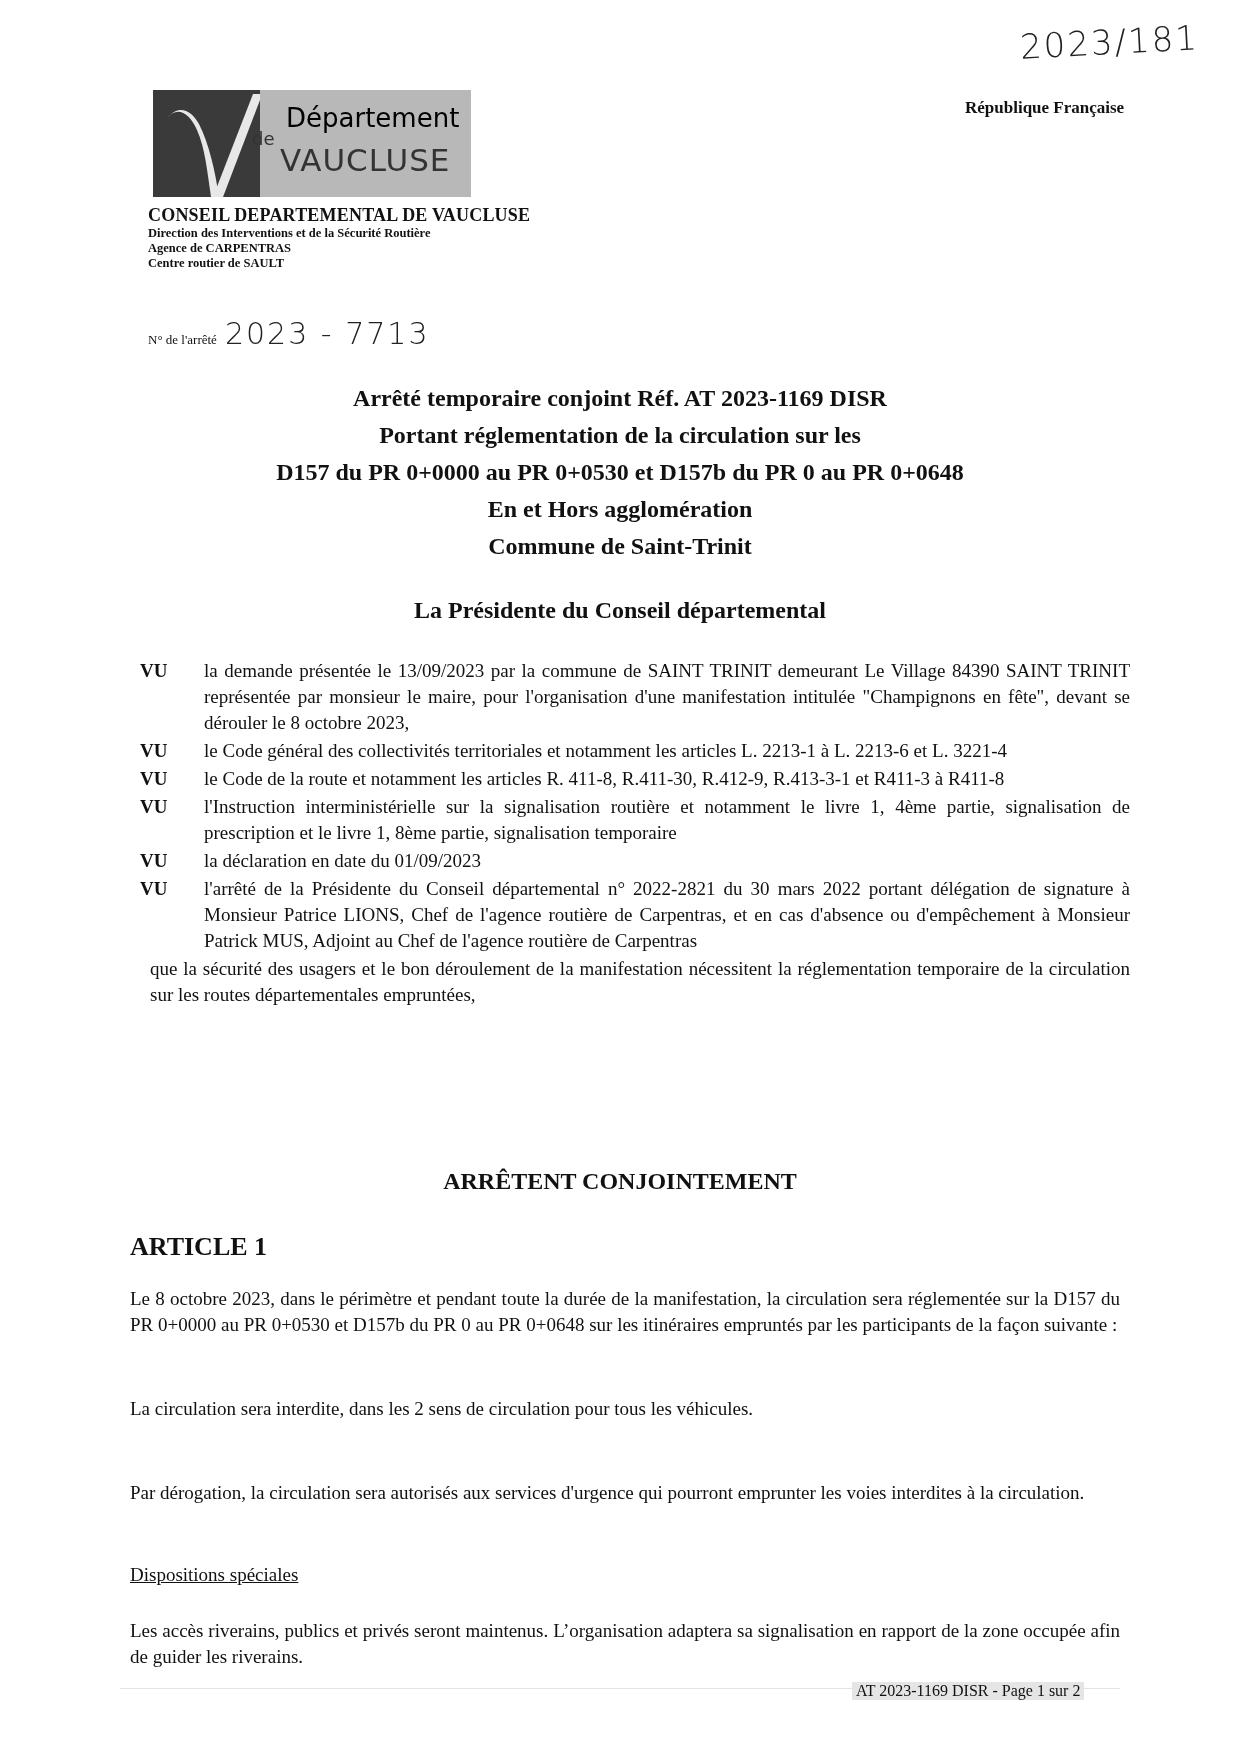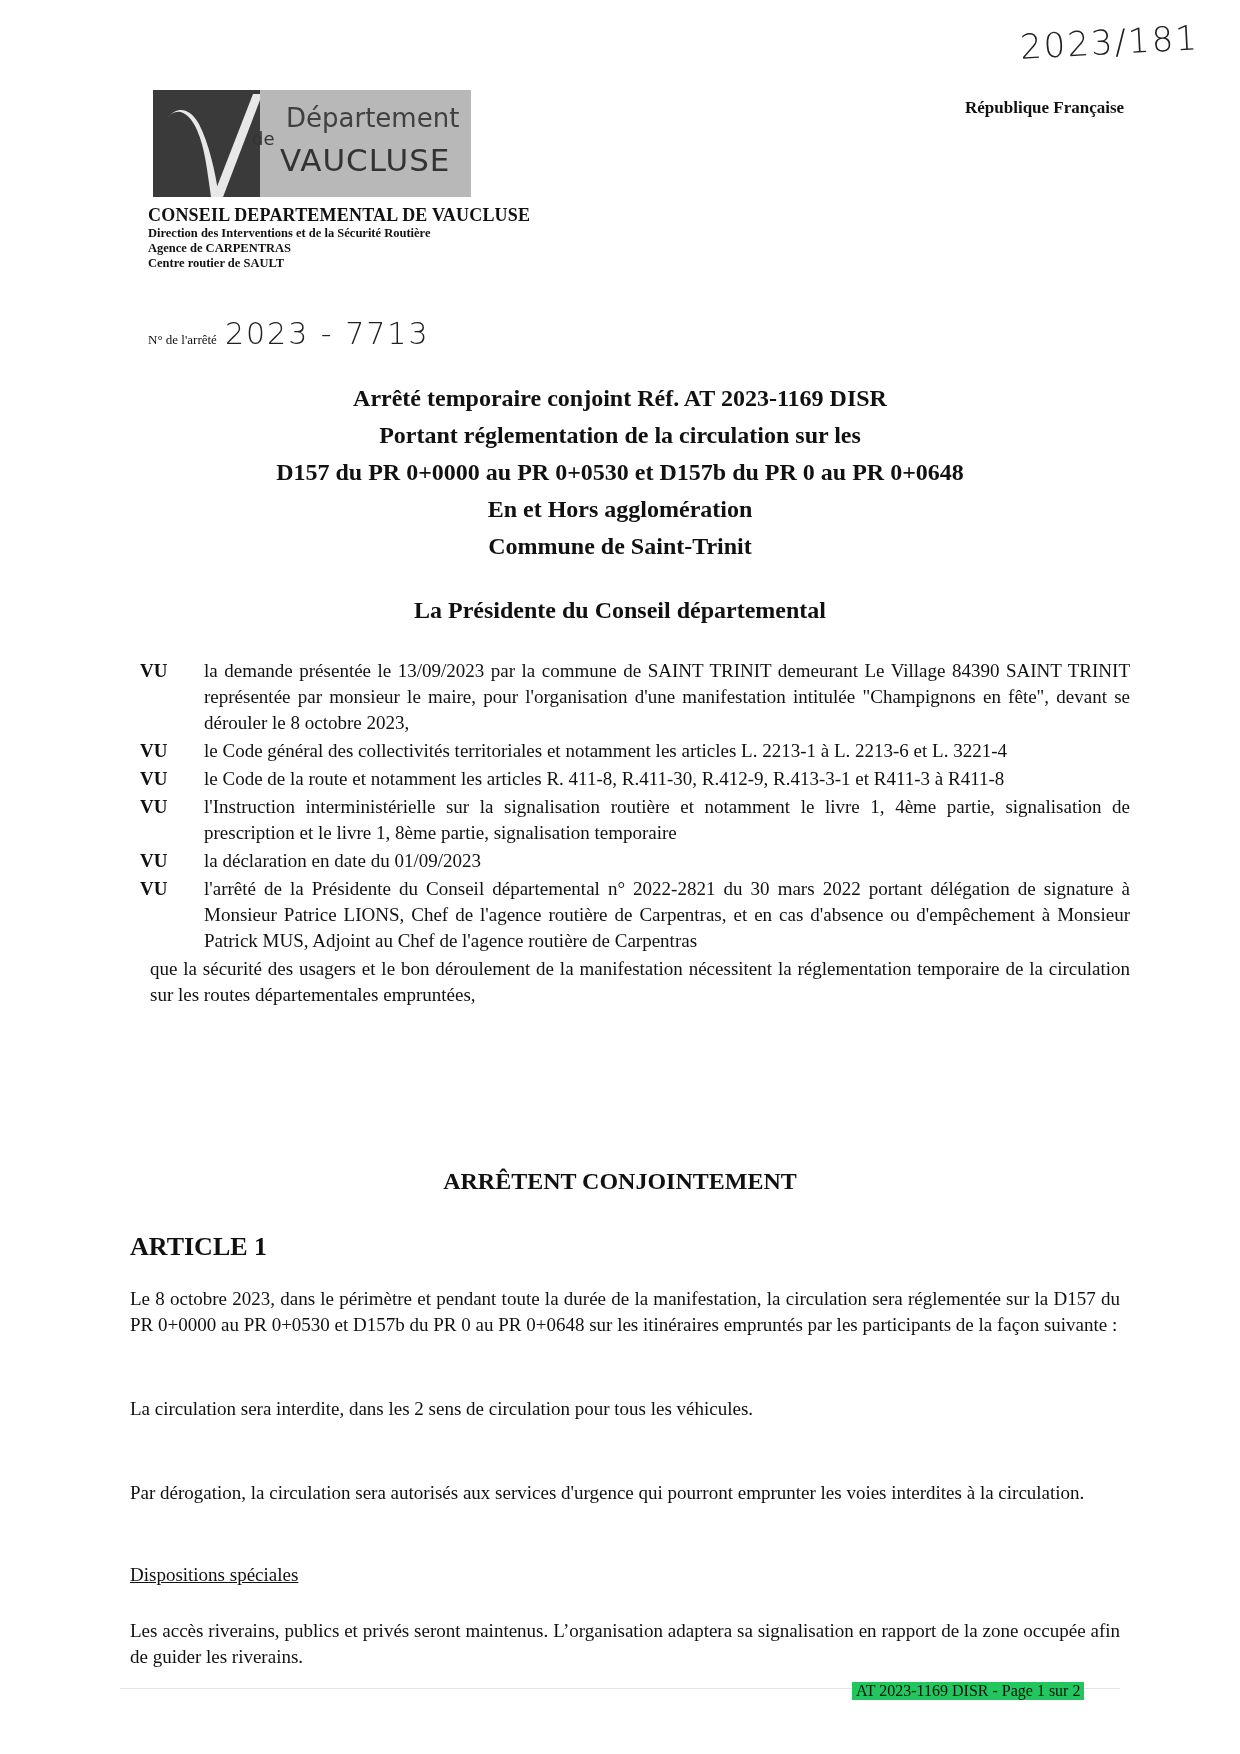--- a/index.html
+++ b/index.html
@@ -10,21 +10,21 @@
     .abs { position: absolute; }
     .hand { font-family: "DejaVu Sans", sans-serif; font-weight: 300; color: #222; letter-spacing: 2px; }
 
     .stamp { top: 22px; left: 1020px; font-size: 34px; transform: rotate(-3deg); }
     .republique { top: 98px; left: 965px; font-size: 17px; font-weight: bold; }
 
     .logo { top: 90px; left: 153px; width: 318px; height: 107px; display: flex; }
     .logo-dark { width: 107px; height: 107px; background: #3a3a3a; position: relative; overflow: hidden; }
     .logo-light { flex: 1; background: #b8b8b8; position: relative; }
     .logo-de { position: absolute; left: -8px; top: 38px; font-family: "DejaVu Sans", sans-serif; font-size: 18px; color: #333; background: transparent; }
-    .logo-dept { position: absolute; left: 26px; top: 13px; font-family: "DejaVu Sans", sans-serif; font-size: 26px; color: #404040; }
+    .logo-dept { position: absolute; left: 26px; top: 13px; font-family: "DejaVu Sans", sans-serif; font-size: 26px; color: #000000; }
     .logo-vaucluse { position: absolute; left: 20px; top: 52px; font-family: "DejaVu Sans", sans-serif; font-size: 31px; color: #333; letter-spacing: 1px; }
 
     .org { left: 148px; top: 205px; }
     .org-title { font-size: 18px; font-weight: bold; letter-spacing: 0.2px; }
     .org-sub { font-size: 12.5px; font-weight: bold; line-height: 15px; }
 
     .arrete-no { left: 148px; top: 316px; display: flex; align-items: baseline; gap: 8px; }
     .arrete-no .lbl { font-size: 13px; }
     .arrete-no .val { font-size: 30px; }
 
@@ -43,21 +43,21 @@
     .article-h { left: 130px; top: 1232px; font-weight: bold; font-size: 26px; }
 
     .body { left: 130px; width: 990px; font-size: 19px; line-height: 26px; text-align: justify; }
     .p1 { top: 1286px; }
     .p2 { top: 1396px; }
     .p3 { top: 1480px; }
     .p4 { top: 1562px; text-decoration: underline; }
     .p5 { top: 1618px; }
 
     .footer-line { left: 120px; top: 1688px; width: 1000px; height: 1px; background: #e4e4e4; }
-    .footer { left: 852px; top: 1682px; font-size: 16px; background: #22c55e; padding: 0 4px; }
+    .footer { left: 852px; top: 1682px; font-size: 16px; background: #e5e5e5; padding: 0 4px; }
   </style>
 </head>
 <body>
 
 <div class="abs stamp hand">2023/181</div>
 <div class="abs republique">République Française</div>
 
 <div class="abs logo">
   <div class="logo-dark">
     <svg width="107" height="107" viewBox="0 0 107 107">

